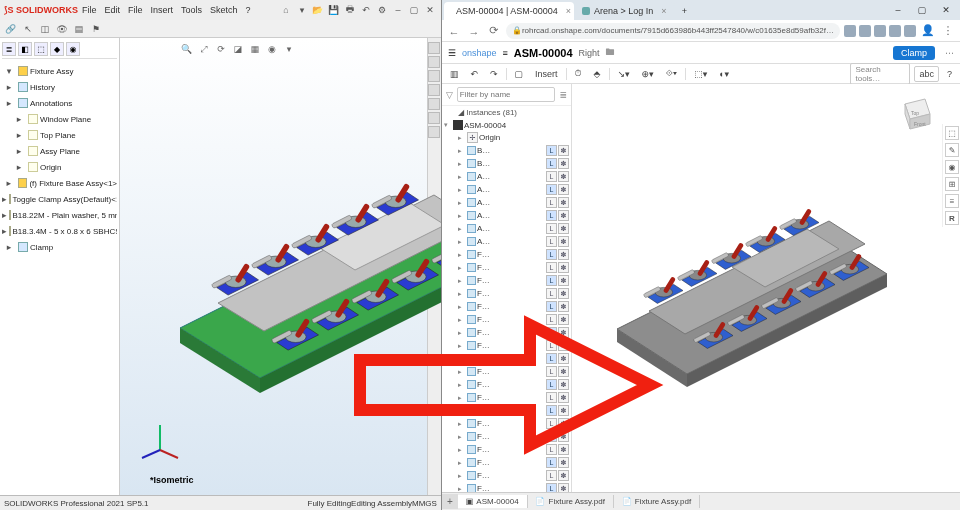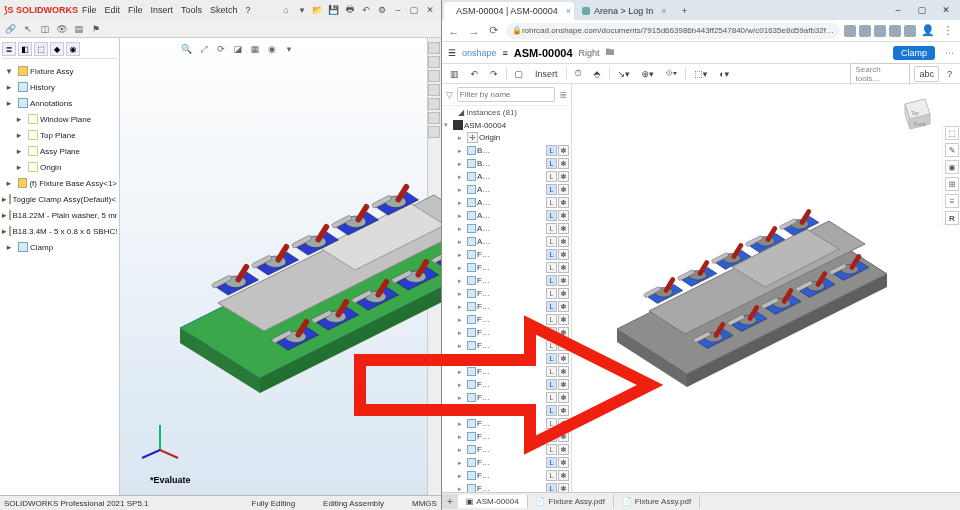--- a/index.html
+++ b/index.html
@@ -28,21 +28,21 @@
 .tree-item .ti-ico.fld{background:#d5e8ff;border-color:#7aa}
 .tree-item .ti-ico.pln{background:#ffe;border-color:#cc9}
 .tree-item.indent1{padding-left:10px}
 .sw-view{flex:1;background:linear-gradient(#fff,#d9e6f2);position:relative;overflow:hidden}
 .sw-view-tools{position:absolute;top:4px;left:60px;display:flex;gap:3px}
 .sw-vt{width:14px;height:14px;font-size:9px;color:#666;display:flex;align-items:center;justify-content:center}
 .sidebar-r{position:absolute;right:0;top:0;width:14px;height:100%;background:#eee;border-left:1px solid #ccc;display:flex;flex-direction:column;gap:2px;padding-top:4px;align-items:center}
 .sidebar-r div{width:12px;height:12px;background:#ddd;border:1px solid #bbb}
 .triad{position:absolute;bottom:30px;left:20px;font-size:20px}
 .viewlabel{position:absolute;bottom:10px;left:30px;font-size:9px;font-weight:bold}
-.sw-status{height:15px;background:#eee;border-top:1px solid #bbb;display:flex;align-items:center;font-size:8px;color:#333;padding:0 4px;gap:28px}
+.sw-status{height:15px;background:#eee;border-top:1px solid #bbb;display:flex;align-items:center;font-size:8px;color:#333;padding:0 4px;}
 
 
 .chrome-top{height:20px;background:#dee6ed;display:flex;align-items:flex-end;gap:0;padding:0 2px}
 .ctab{height:18px;padding:2px 8px;font-size:9px;color:#333;display:flex;align-items:center;gap:4px;border-radius:4px 4px 0 0;background:#dee6ed;max-width:130px;overflow:hidden;white-space:nowrap;cursor:pointer}
 .ctab.active{background:#fff}
 .ctab .x{margin-left:4px;color:#888}
 .win-btns{margin-left:auto;display:flex}
 .win-btn{width:24px;height:20px;display:flex;align-items:center;justify-content:center;color:#333}
 .addr-bar{height:22px;background:#fff;display:flex;align-items:center;padding:0 4px;gap:4px;border-bottom:1px solid #ddd}
 .nav-btn{width:16px;height:16px;display:flex;align-items:center;justify-content:center;color:#666;font-size:11px}
@@ -291,21 +291,21 @@
             </g>
           </svg>
         </div>
         <div class="triad">
           <svg width="40" height="40">
               <line x1="20" y1="30" x2="20" y2="5" stroke="#1b6" stroke-width="2"></line>
               <line x1="20" y1="30" x2="38" y2="38" stroke="#b22" stroke-width="2"></line>
               <line x1="20" y1="30" x2="2" y2="38" stroke="#22b" stroke-width="2"></line>
             </svg>
         </div>
-        <div class="viewlabel">*Evaluate</div>
+        <div class="viewlabel">*Isometric</div>
       </div>
     </div>
     <div class="sw-status">
       <span>SOLIDWORKS Professional 2021 SP5.1</span>
       <span style="margin-left:auto">Fully Editing</span>
       <span>Editing Assembly</span>
       <span>MMGS</span>
     </div>
   </div>
 

